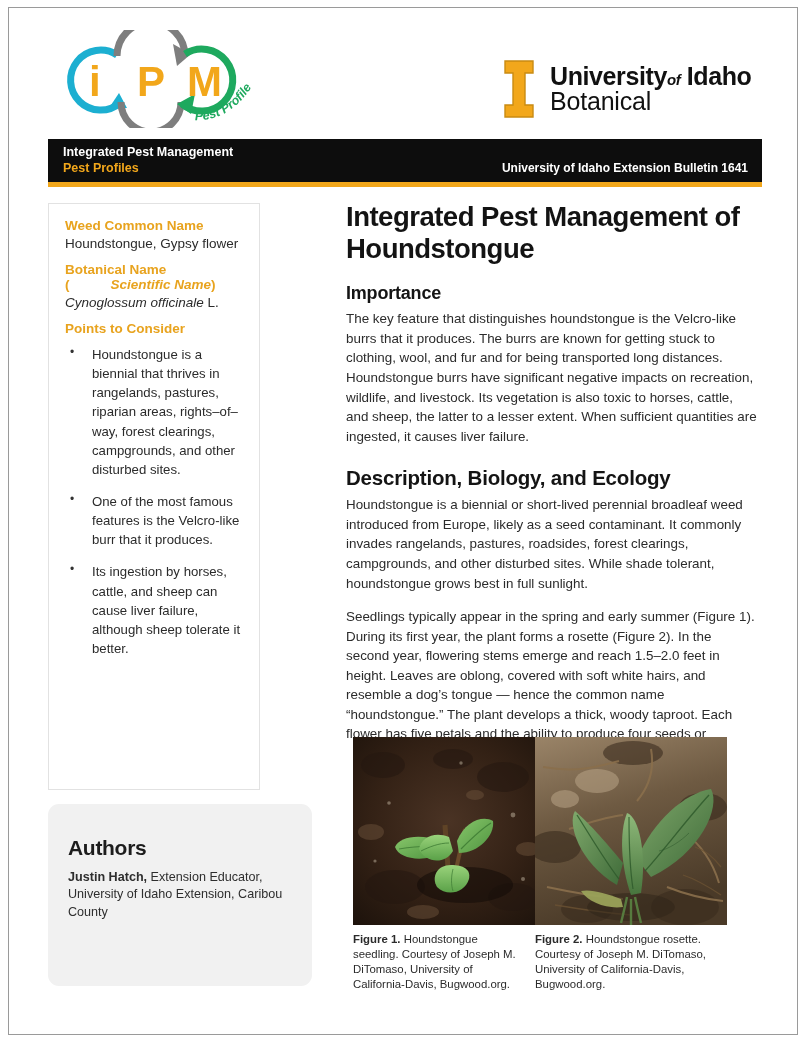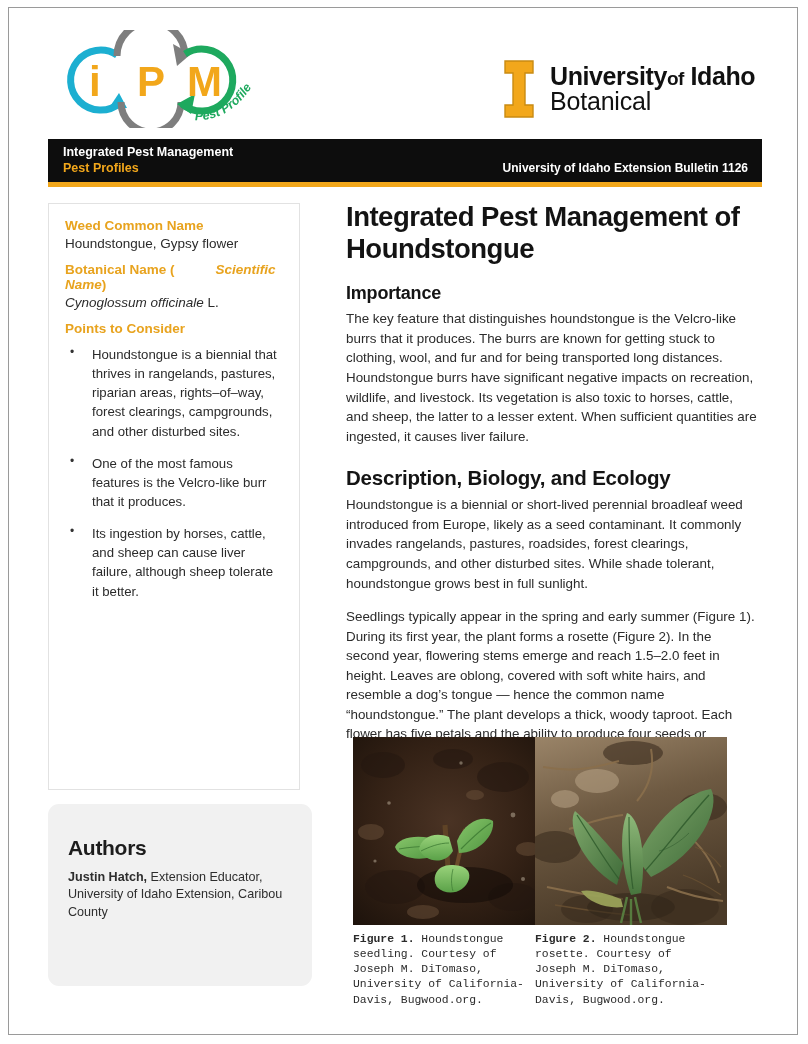--- a/index.html
+++ b/index.html
@@ -64,22 +64,23 @@
     line-height: 1.02;
   }
   .ui-line1 {
     font-size: 25px;
     font-weight: 700;
     letter-spacing: -0.4px;
     color: #111111;
     white-space: nowrap;
   }
   .ui-line1 .ital {
-    font-weight: 700;
-    font-size: 19px;
+    font-style: italic;
+    font-weight: 700;
+    font-size: 15px;
   }
   .ui-line2 {
     font-size: 25px;
     font-weight: 400;
     letter-spacing: -0.2px;
     color: #111111;
   }
 
   
   .banner {
@@ -122,21 +123,21 @@
     width: 714px;
     height: 5px;
     background: #f2a71b;
   }
 
   
   .sidebar-box {
     position: absolute;
     left: 39px;
     top: 195px;
-    width: 252px;
+    width: 212px;
     height: 587px;
     border: 1px solid #e2e2e2;
     background: #ffffff;
     box-sizing: border-box;
     padding: 14px 16px 0 16px;
   }
   .side-head {
     color: #e8a31e;
     font-weight: 700;
     font-size: 13.5px;
@@ -235,21 +236,21 @@
 
   
   .figures {
     position: absolute;
     left: 344px;
     top: 729px;
     width: 400px;
     display: flex;
     gap: 10px;
   }
-  .figure { width: 172px; font-family: Liberation Mono, monospace; }
+  .figure { width: 172px; }
   .fig-img {
     width: 192px;
     height: 188px;
     display: block;
     border: 0;
   }
   .fig-cap {
     margin-top: 7px;
     font-size: 11.4px;
     line-height: 1.33;
@@ -307,21 +308,21 @@
         <div class="ui-line2">Botanical</div>
       </div>
     </div>
   </div>
 
   <div class="banner">
     <div class="banner-left">
       <div class="banner-title">Integrated Pest Management</div>
       <div class="banner-sub">Pest Profiles</div>
     </div>
-    <div class="banner-right">University of Idaho Extension Bulletin 1126</div>
+    <div class="banner-right">University of Idaho Extension Bulletin 1641</div>
   </div>
   <div class="banner-rule"></div>
 
   <div class="sidebar-box">
     <div class="side-head">Weed Common Name</div>
     <div class="side-val">Houndstongue, Gypsy flower</div>
 
     <div class="side-head"><span>Botanical Name (</span><span class="ital">Scientific Name</span><span>)</span></div>
     <div class="side-val"><span class="ital">Cynoglossum officinale</span><span> L.</span></div>
 

